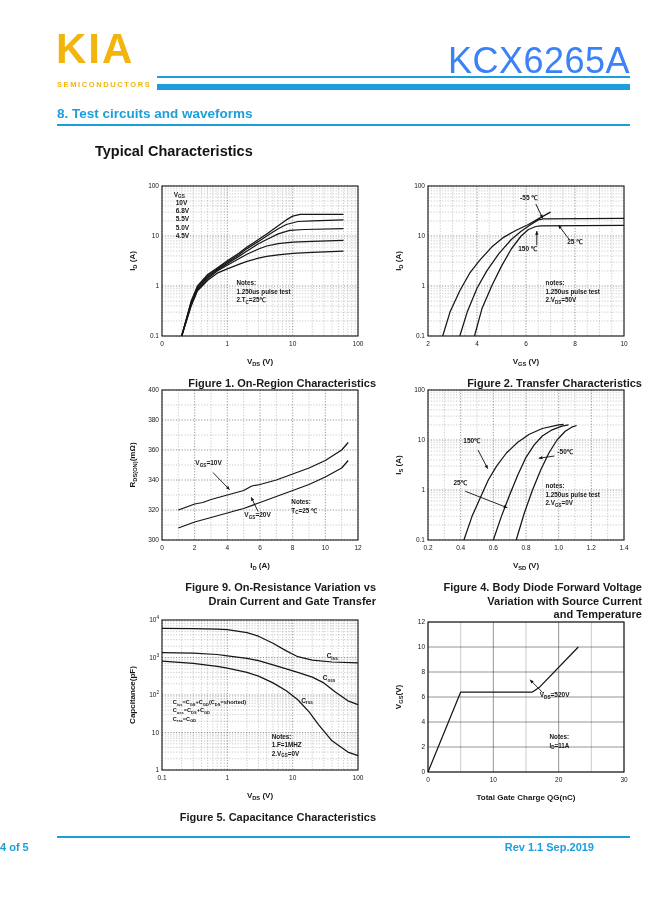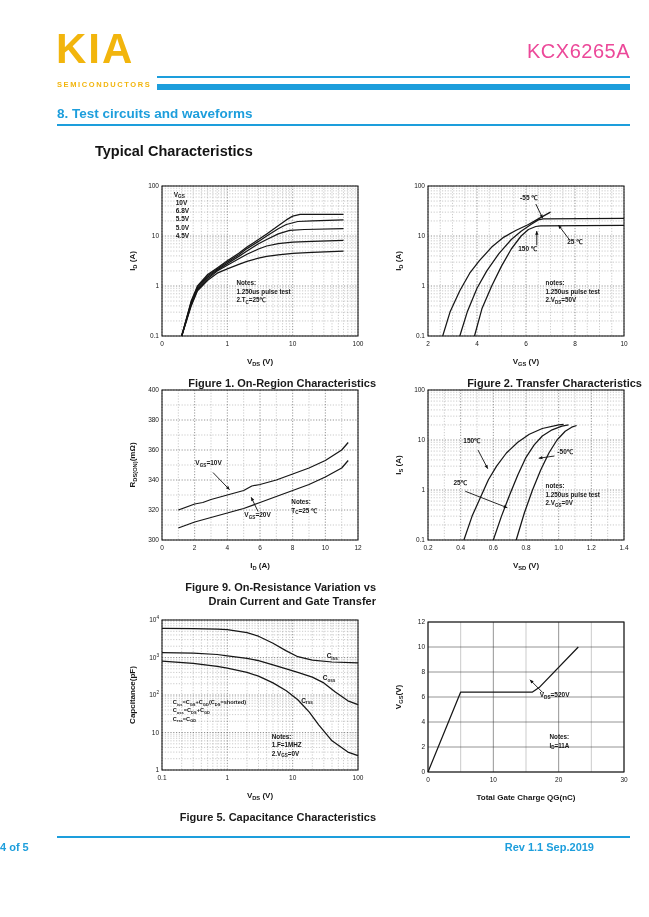--- a/index.html
+++ b/index.html
@@ -6,21 +6,21 @@
   html,body{margin:0;padding:0;background:#e8e8e8;}
   .page{position:relative;width:649px;height:917px;background:#fff;margin:0 auto;
         font-family:"Liberation Sans", sans-serif; overflow:hidden;}
   
   .logo-text{position:absolute;left:56px;top:28px;font-size:42px;font-weight:900;
              letter-spacing:2px;color:var(--logo);line-height:1;}
   .logo-sub{position:absolute;left:57px;top:80px;font-size:7.5px;font-weight:700;
             letter-spacing:1.6px;color:var(--logo);}
   .subtitle{position:absolute;left:157px;top:35px;color:var(--accent);
             font-size:12.5px;font-weight:700;line-height:17px;}
-  .part-number{position:absolute;right:19px;top:40px;color:#ec4899;font-size:20px;
+  .part-number{position:absolute;right:19px;top:40px;color:#3b82f6;font-size:36px;
                font-weight:500;letter-spacing:0.5px;}
   .rule-thin{position:absolute;left:157px;top:76px;width:473px;height:1.5px;background:var(--accent);}
   .rule-thick{position:absolute;left:157px;top:84px;width:473px;height:6px;background:var(--accent);}
   
   .section-title{position:absolute;left:57px;top:106px;color:var(--accent);
                  font-size:13.5px;font-weight:600;}
   .section-rule{position:absolute;left:57px;top:124px;width:573px;height:1.5px;background:var(--accent);}
   .main-title{position:absolute;left:95px;top:143px;margin:0;color:#141414;
               font-size:14.5px;font-weight:800;}
   
@@ -343,20 +343,25 @@
           <line x1="85.98" y1="68" x2="95.78" y2="86.75" stroke="#111" stroke-width="0.9"></line>
           <polygon points="95.78,86.75 92.6,84.3 95.5,82.8" fill="#111"></polygon>
           <line x1="73.24000000000001" y1="109.25" x2="115.38000000000001" y2="125.75" stroke="#111" stroke-width="0.9"></line>
           <polygon points="115.38000000000001,125.75 111.4,125.9 112.6,122.9" fill="#111"></polygon>
           <line x1="162.42000000000002" y1="74" x2="146.74" y2="76.25" stroke="#111" stroke-width="0.9"></line>
           <polygon points="146.74,76.25 150.1,74.1 150.6,77.3" fill="#111"></polygon>
           <text x="153.6" y="106.25" font-size="6.3" text-anchor="start" fill="#161616" font-weight="600" font-family="&quot;Liberation Sans&quot;, sans-serif"><tspan dy="0.00" font-size="6.3">notes:</tspan></text>
           <text x="153.6" y="114.85" font-size="6.3" text-anchor="start" fill="#161616" font-weight="600" font-family="&quot;Liberation Sans&quot;, sans-serif"><tspan dy="0.00" font-size="6.3">1.250us pulse test</tspan></text>
           <text x="153.6" y="123.45" font-size="6.3" text-anchor="start" fill="#161616" font-weight="600" font-family="&quot;Liberation Sans&quot;, sans-serif"><tspan dy="0.00" font-size="6.3">2.V</tspan><tspan dy="1.76" font-size="4.536">GS</tspan><tspan dy="-1.76" font-size="6.3">=0V</tspan></text>
         </svg></div>
+    <figcaption class="caption">
+        <div>Figure 4. Body Diode Forward Voltage</div>
+        <div>Variation with Source Current</div>
+        <div>and Temperature</div>
+      </figcaption>
   </figure>
   <figure class="fig" id="figblock5">
     <div class="chart"><svg width="244" height="190" viewBox="0 0 244 190">
           <line stroke="#8a8a8a" stroke-width="0.45" stroke-dasharray="1.2,1.6" x1="55.66729305004678" x2="55.66729305004678" y1="8" y2="158"></line>
           <line stroke="#8a8a8a" stroke-width="0.45" stroke-dasharray="1.2,1.6" x1="67.17192197501795" x2="67.17192197501795" y1="8" y2="158"></line>
           <line stroke="#8a8a8a" stroke-width="0.45" stroke-dasharray="1.2,1.6" x1="75.33458610009353" x2="75.33458610009353" y1="8" y2="158"></line>
           <line stroke="#8a8a8a" stroke-width="0.45" stroke-dasharray="1.2,1.6" x1="81.66604028328655" x2="81.66604028328655" y1="8" y2="158"></line>
           <line stroke="#8a8a8a" stroke-width="0.45" stroke-dasharray="1.2,1.6" x1="86.83921502506472" x2="86.83921502506472" y1="8" y2="158"></line>
           <line stroke="#8a8a8a" stroke-width="0.45" stroke-dasharray="1.2,1.6" x1="91.21307194759812" x2="91.21307194759812" y1="8" y2="158"></line>
           <line stroke="#8a8a8a" stroke-width="0.45" stroke-dasharray="1.2,1.6" x1="95.00187915014031" x2="95.00187915014031" y1="8" y2="158"></line>

